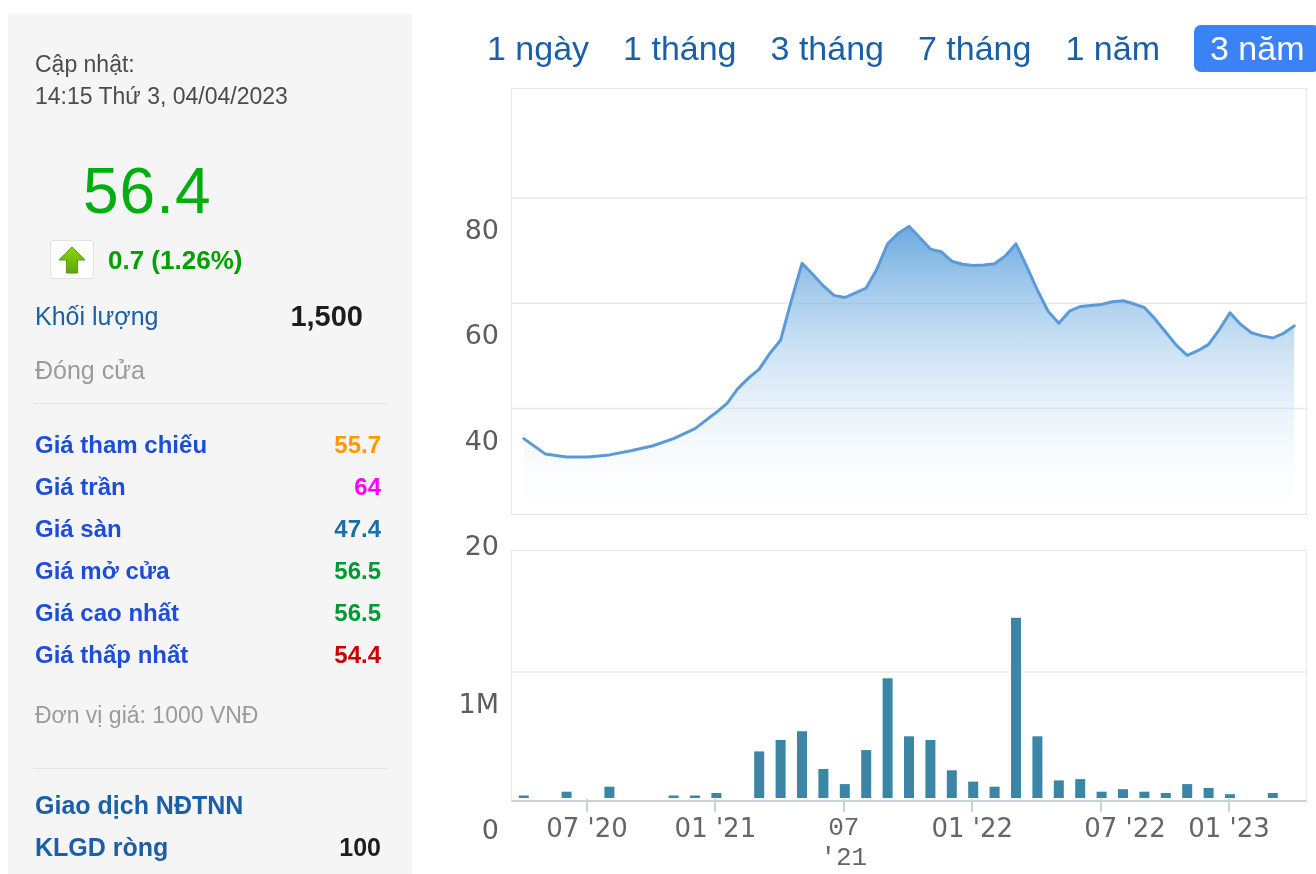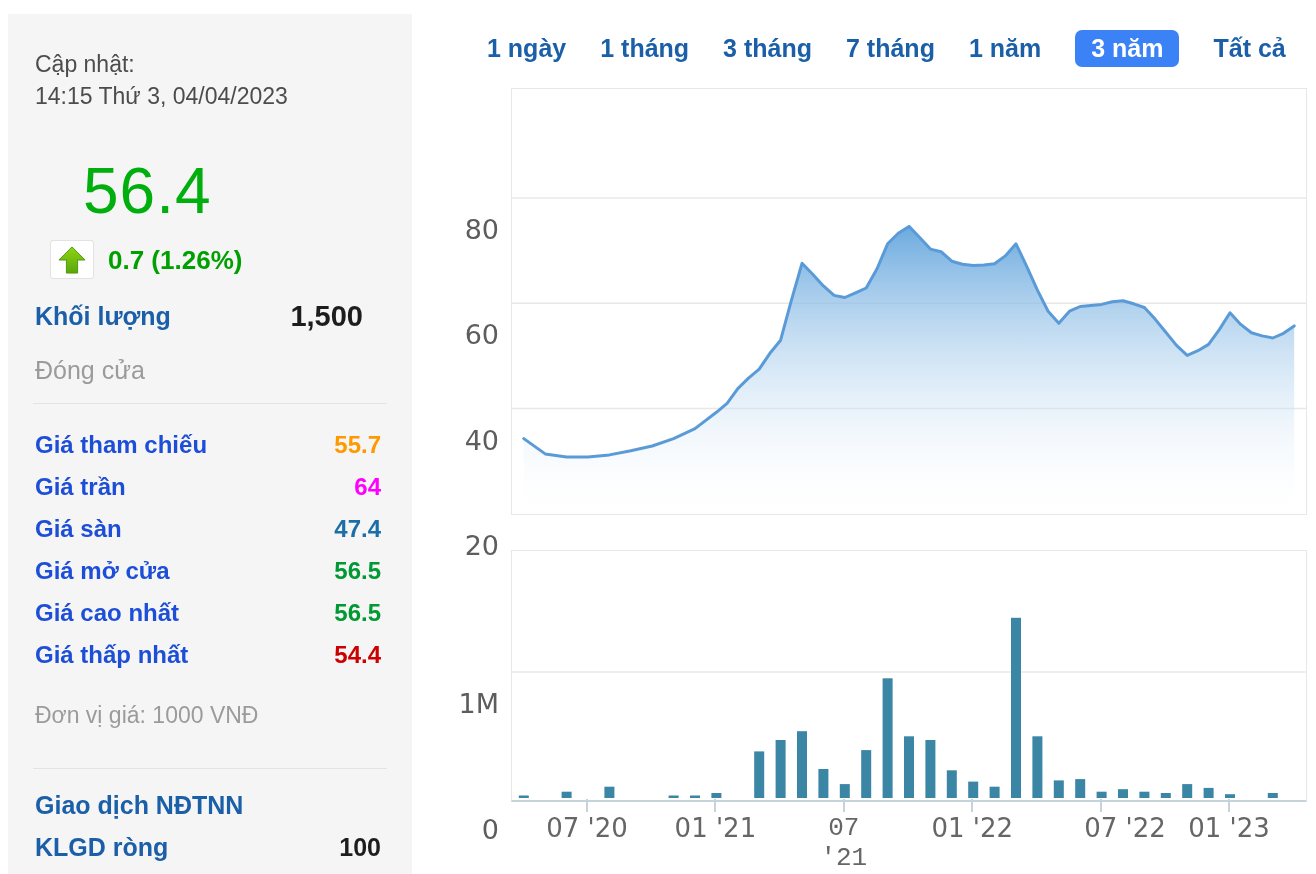--- a/index.html
+++ b/index.html
@@ -8,38 +8,38 @@
 
   
   .sidebar{position:absolute;left:8px;top:14px;width:404px;height:860px;background:#f5f5f5;}
   .sidebar .abs{position:absolute;}
   .upd{left:27px;top:34px;font-size:23px;line-height:32px;color:#4c4c4c;}
   .big-price{left:27px;top:140px;font-size:64px;font-weight:normal;color:#00ae0e;letter-spacing:1px;margin-left:48px;}
   .arrow-box{left:42px;top:226px;width:42px;height:37px;background:#fff;border:1px solid #e2e2e2;
              border-radius:3px;display:flex;align-items:center;justify-content:center;}
   .chg{left:100px;top:228px;font-size:26px;font-weight:bold;color:#00a000;line-height:36px;}
   .vol-row{left:27px;right:49px;top:284px;height:36px;display:flex;justify-content:space-between;align-items:center;}
-  .vol-row .lbl{font-size:25px;font-weight:bold;color:#1a5fa8;}
+  .vol-row .lbl{font-size:25px;font-weight:normal;color:#1a5fa8;}
   .vol-row .val{font-size:29px;font-weight:bold;color:#1d1d1d;}
   .close-lbl{left:27px;top:342px;font-size:25px;color:#9b9b9b;}
   .divider{left:25px;right:25px;height:1px;background:#e3e3e3;}
   .rows{left:27px;right:31px;top:410px;}
   .row{height:42px;line-height:42px;display:flex;justify-content:space-between;
        font-size:24px;font-weight:bold;}
   .row .lbl{color:#1d4ed8;}
   .unit-note{left:27px;top:688px;font-size:23px;color:#9b9b9b;}
   .f-header{left:27px;top:776px;font-size:25px;font-weight:bold;color:#1a5fa8;line-height:30px;}
   .f-row{left:27px;right:31px;height:30px;line-height:30px;display:flex;justify-content:space-between;
          font-size:25px;font-weight:bold;}
   .f-row .lbl{color:#1a5fa8;}
   .f-row .val{color:#1d1d1d;}
 
   
   .tabs{position:absolute;left:487px;top:28px;height:40px;display:flex;align-items:center;gap:34px;}
-  .tab{font-size:25px;font-weight:bold;color:#1a5fa8;cursor:pointer;white-space:nowrap;}
+  .tab{font-size:34px;font-weight:normal;color:#1a5fa8;cursor:pointer;white-space:nowrap;}
   .tab.active{background:#3b82f6;color:#fff;padding:4px 16px;border-radius:7px;}
 
   
   .plot{position:absolute;background:#fff;}
   #price-plot{left:511px;top:88px;width:794px;height:425px;border:1px solid #e7e7e7;}
   #vol-plot{left:511px;top:550px;width:794px;height:249px;border:1px solid #e7e7e7;
             border-bottom:2px solid #c7d3da;}
   .plot svg{position:absolute;left:0;top:0;}
   .grid{stroke:#e8e8e8;stroke-width:1.5;}
   .priceline{fill:none;stroke:#5a9bd7;stroke-width:3;stroke-linejoin:round;stroke-linecap:round;}

